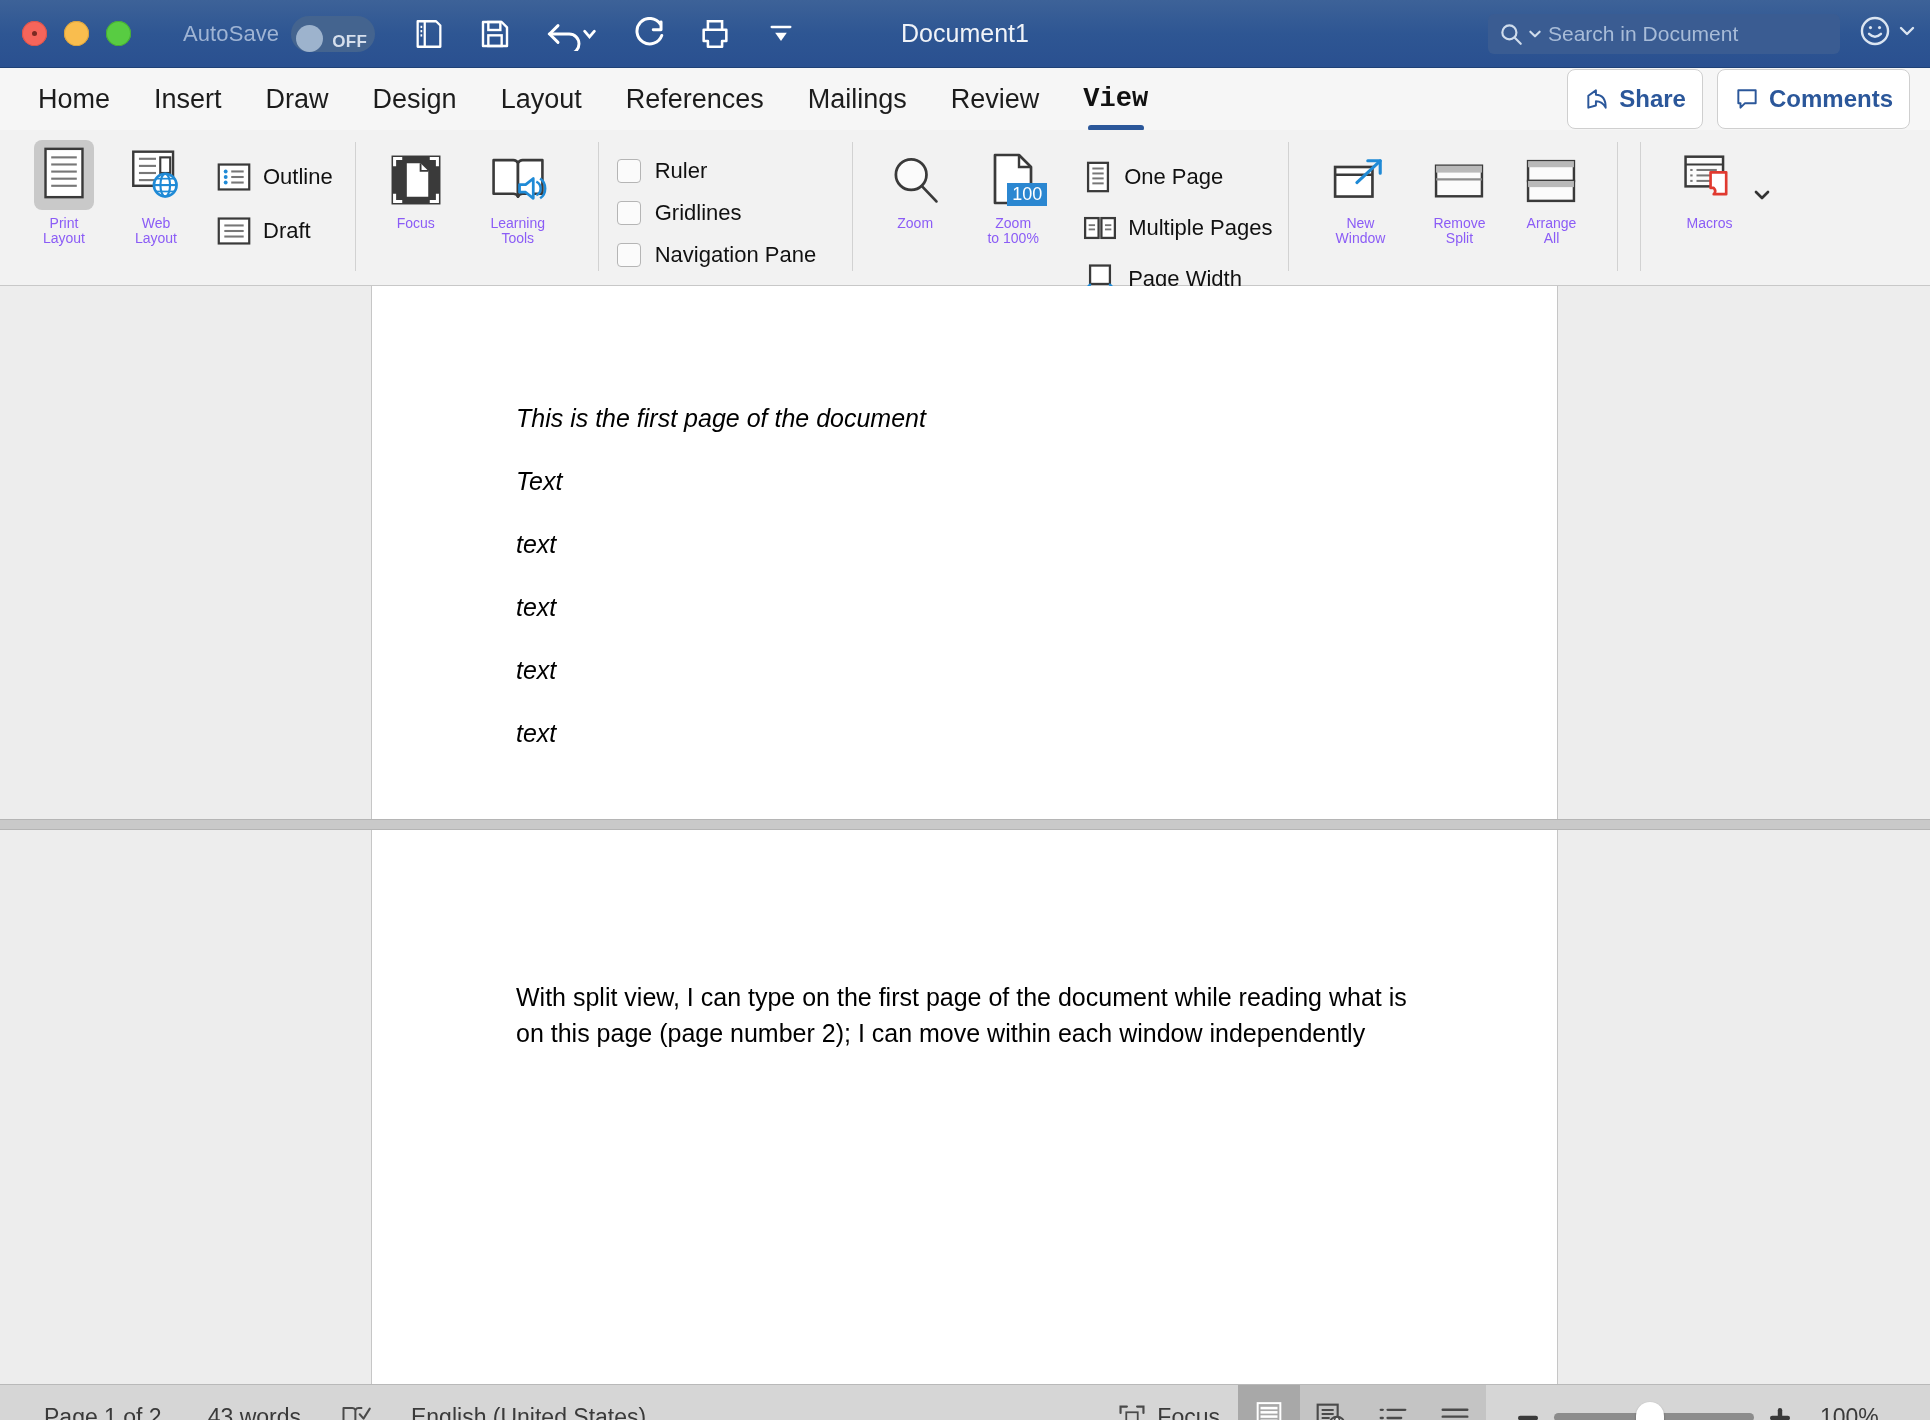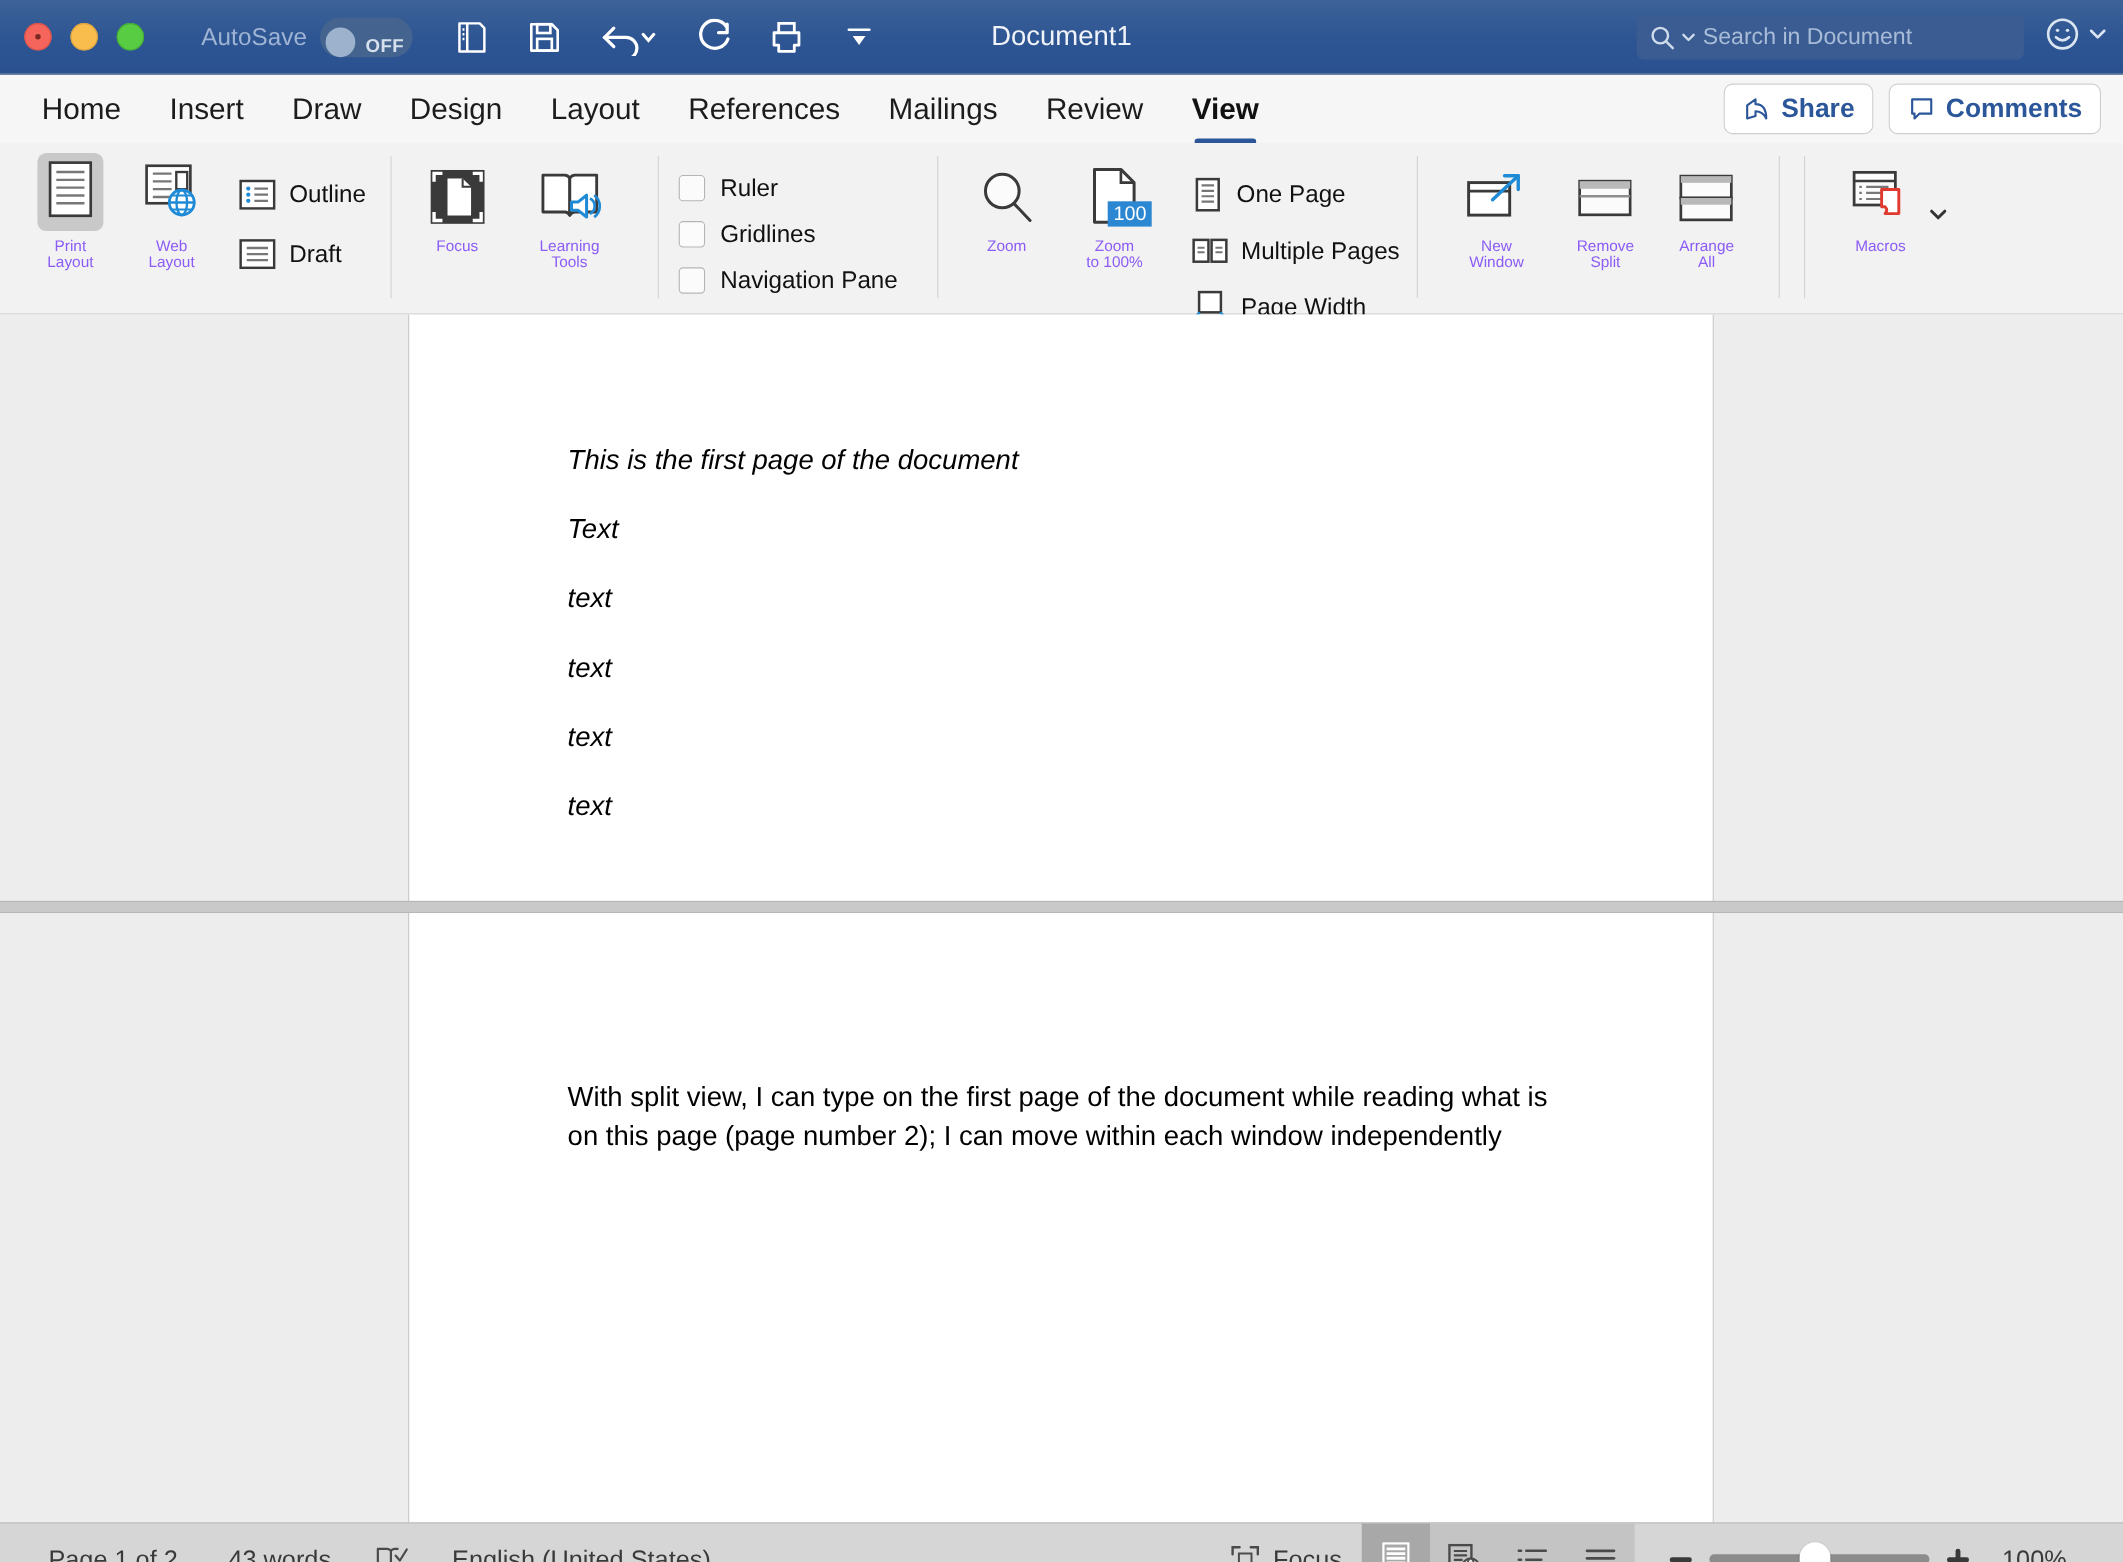--- a/index.html
+++ b/index.html
@@ -58,30 +58,30 @@
   
   .tabbar {
     height: 62px; background:#f6f6f6; display:flex; align-items:center;
     position: relative; border-bottom: none;
   }
   .tabs { display:flex; align-items:center; gap: 0; padding-left: 16px; }
   .tab {
     font-size: 27px; color:#1c1c1c; padding: 4px 22px; position:relative;
     cursor:default; white-space:nowrap;
   }
-  .tab.active { font-weight: bold; color:#111; }
+  .tab.active { font-weight: bold; color:#111;font-family:Liberation Mono, monospace; }
   .tab.active::after {
     content:""; position:absolute; left: 50%; transform: translateX(-50%);
     bottom: -13px; width: 56px; height: 6px; background:#2b579a; border-radius:3px;
   }
   .tab-right { position:absolute; right: 20px; display:flex; gap: 14px; }
   .pillbtn {
     display:flex; align-items:center; gap: 9px;
     border:1px solid #cfcfcf; background:#fff; border-radius: 8px;
-    height: 46px; padding: 0 16px; color:#2b579a; font-size: 24px; font-weight:bold;
+    height: 60px; padding: 0 16px; color:#2b579a; font-size: 24px; font-weight:bold;
     cursor:default;
   }
 
   
   .ribbon {
     height: 156px; background:#f2f2f2; display:flex; align-items:stretch;
     border-bottom: 1px solid #c8c8c8; position:relative;
   }
   .grp { display:flex; align-items:flex-start; padding: 8px 0 0 0; position:relative; }
   .sep { width:1px; background:#d2d2d2; margin: 12px 0 14px 0; align-self:stretch; }

